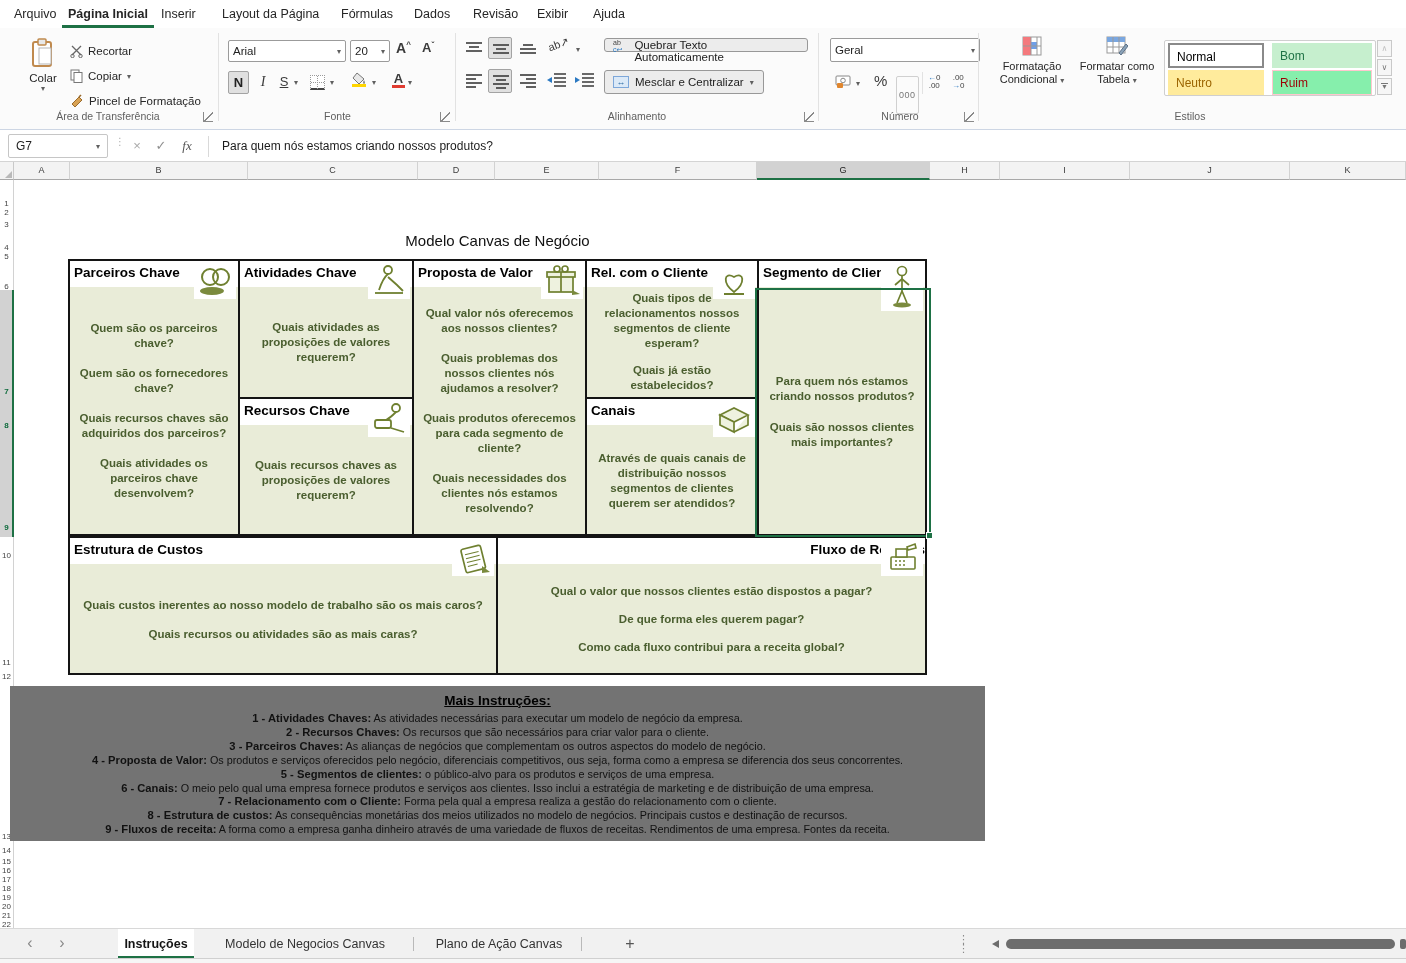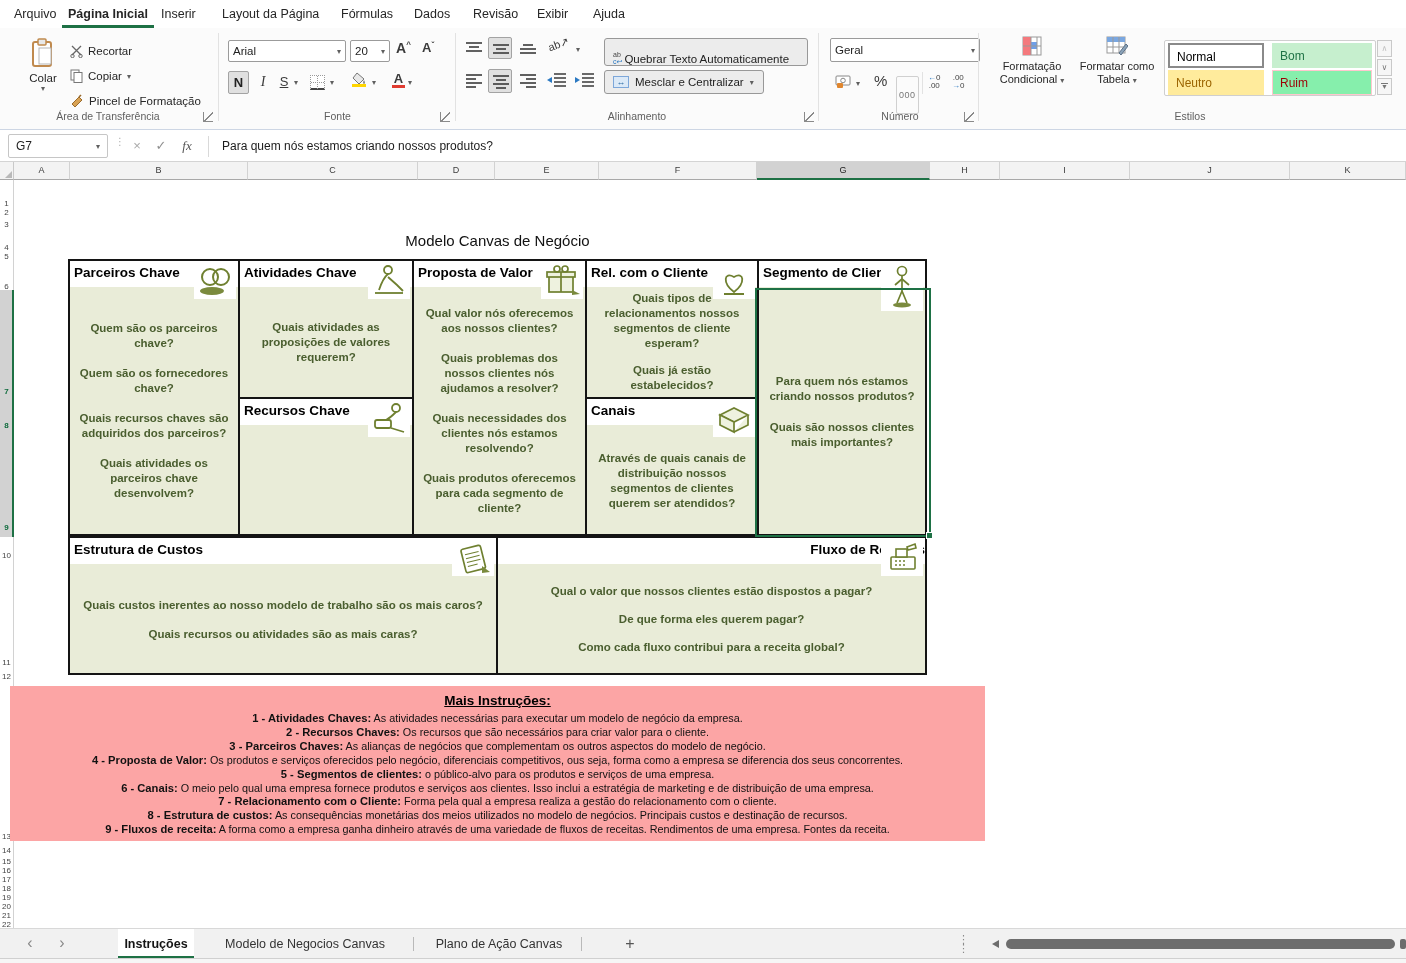--- a/index.html
+++ b/index.html
@@ -55,21 +55,21 @@
   .sec-h { position:relative; background:#fff; height:26px; font-size:13.5px; font-weight:bold; color:#000; padding:4px 0 0 4px; white-space:nowrap; overflow:hidden; }
   .sec-h.center { text-align:right; padding-left:0; }
   .sec-icon { position:absolute; top:2px; right:2px; width:42px; height:36px; background:#fff; display:flex; align-items:center; justify-content:center; z-index:2; }
   .sec-body { position:absolute; left:0; right:0; bottom:0; display:flex; flex-direction:column; justify-content:center; align-items:center;
       gap:15px; padding:2px 7px; }
   .sec-body p { font-size:11.5px; font-weight:bold; color:#4a5e2f; text-align:center; line-height:15px; }
   #selection { position:absolute; left:755px; top:288px; width:176px; height:249px; border:2px solid #1e7145; z-index:5; pointer-events:none; }
   #fill-handle { position:absolute; left:926px; top:532px; width:7px; height:7px; background:#1e7145; border:1px solid #fff; z-index:6; }
 
   
-  #instructions { position:absolute; left:10px; top:686px; width:975px; height:155px; background:#fca5a5; padding-top:7px; }
+  #instructions { position:absolute; left:10px; top:686px; width:975px; height:155px; background:#737373; padding-top:7px; }
   #instr-title { text-align:center; font-size:13.5px; font-weight:bold; text-decoration:underline; color:#000; margin-bottom:4px; }
   .instr-line { text-align:center; font-size:10.8px; color:#111; line-height:13.9px; }
   .instr-line b { font-size:11.2px; }
 
   
   #sheet-bar { position:absolute; left:0; top:928px; width:1406px; height:30px; background:#f1f1f1; border-top:1px solid #d8d8d8; }
   #sheet-bar-bottom { position:absolute; left:0; top:958px; width:1406px; height:5px; background:#f6f6f6; border-top:1px solid #d0d0d0; }
   .nav-arr { position:absolute; top:4px; width:20px; height:22px; color:#8a8a8a; font-size:16px; text-align:center; line-height:20px; }
   .sheet-tab { position:absolute; top:0; height:30px; line-height:30px; font-size:12.5px; color:#333; text-align:center; }
   .sheet-tab.active { background:#fff; font-weight:bold; color:#141414; border-bottom:3px solid #1e7145; }
@@ -260,21 +260,21 @@
           <g stroke="#3a3a3a" stroke-width="1.5">
             <line x1="8" y1="2" x2="20" y2="2"></line>
             <line x1="8" y1="6" x2="20" y2="6"></line>
             <line x1="8" y1="10" x2="20" y2="10"></line>
             <line x1="8" y1="14" x2="20" y2="14"></line>
           </g>
           <path d="M1,5 L6,8 L1,11 Z" fill="#2b79c2"></path>
         </svg>
     </div>
 
-    <div class="abs ghost-box" style="left:604px; top:10px; width:204px; height:28px; display:flex; align-items:flex-end; gap:2px; padding:0 8px; font-size:11.5px;">
+    <div class="abs ghost-box" style="left:604px; top:10px; width:204px; height:14px; display:flex; align-items:flex-start; gap:12px; padding:0 8px; font-size:11.5px;">
       <span style="font-size:7px; line-height:7px; color:#444; text-align:left;">ab<br><span style="color:#2b79c2;">c↩</span></span>
       <span>Quebrar Texto Automaticamente</span>
     </div>
     <div class="abs ghost-box" style="left:604px; top:42px; width:160px; height:24px; display:flex; align-items:center; gap:6px; padding:0 8px; font-size:11.5px;">
       <span style="display:inline-block; width:16px; height:12px; background:#dbe9f7; border:1px solid #7da7d9; color:#2e6da4; font-size:9px; line-height:10px; text-align:center;">↔</span>
       <span>Mesclar e Centralizar</span>
       <span class="dd">▾</span>
     </div>
     <div class="grp-label" style="left:462px; width:350px;">Alinhamento</div>
     <div class="launcher" style="left:804px;"></div>
@@ -439,41 +439,44 @@
     <div class="sec-icon">
       <svg width="38" height="34" viewBox="0 0 38 34">
           <g stroke="#6f8030" stroke-width="1.8" fill="none">
             <circle cx="26" cy="6" r="4"></circle>
             <path d="M26,10 C22,14 20,16 16,18"></path>
             <rect x="5" y="18" width="16" height="8" rx="2"></rect>
             <path d="M21,26 L34,30"></path>
           </g>
         </svg>
     </div>
+    <div class="sec-body" style="top:28px;">
+      <p>Quais recursos chaves as proposições de valores requerem?</p>
+    </div>
   </div>
 
   <div class="sec" style="left:412px; top:259px; width:175px; height:277px;">
     <div class="sec-h">Proposta de Valor</div>
     <div class="sec-icon">
       <svg width="40" height="34" viewBox="0 0 40 34">
           <g stroke="#6f8030" stroke-width="1.7" fill="#eef2df">
             <rect x="7" y="12" width="24" height="16"></rect>
             <rect x="5" y="8" width="28" height="5"></rect>
             <line x1="19" y1="8" x2="19" y2="28"></line>
             <circle cx="15" cy="5" r="3" fill="none"></circle>
             <circle cx="23" cy="5" r="3" fill="none"></circle>
           </g>
           <path d="M30,26 L38,30 L30,31 Z" fill="#7a8a3d"></path>
         </svg>
     </div>
     <div class="sec-body" style="top:26px;">
       <p>Qual valor nós oferecemos aos nossos clientes?</p>
       <p>Quais problemas dos nossos clientes nós ajudamos a resolver?</p>
+      <p>Quais produtos oferecemos para cada segmento de cliente?</p>
       <p>Quais necessidades dos clientes nós estamos resolvendo?</p>
-      <p>Quais produtos oferecemos para cada segmento de cliente?</p>
     </div>
   </div>
 
   <div class="sec" style="left:585px; top:259px; width:174px; height:140px;">
     <div class="sec-h">Rel. com o Cliente</div>
     <div class="sec-icon">
       <svg width="36" height="34" viewBox="0 0 36 34">
           <path d="M18,28 C6,19 8,7 18,13 C28,7 30,19 18,28 Z" fill="none" stroke="#6f8030" stroke-width="1.8"></path>
           <path d="M8,30 L28,30" stroke="#6f8030" stroke-width="2"></path>
         </svg>

